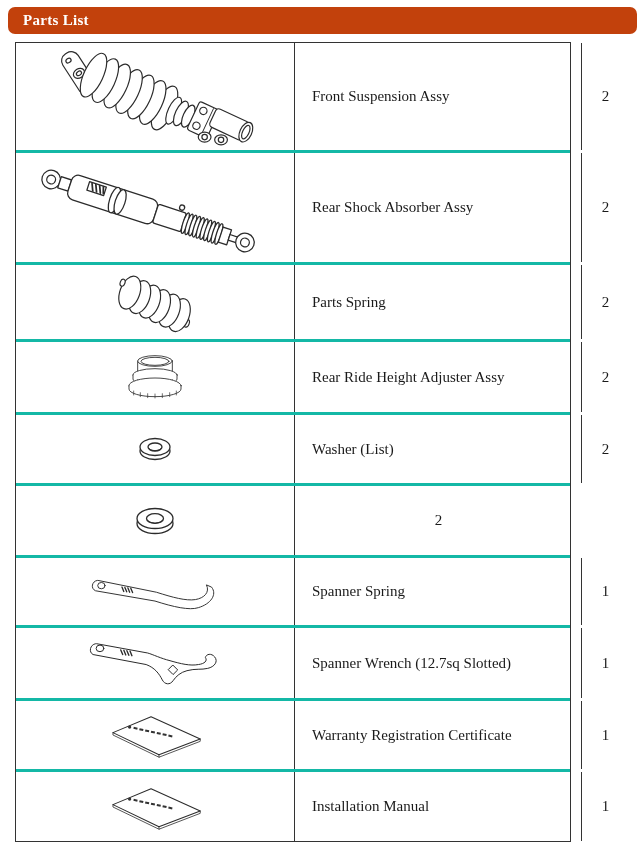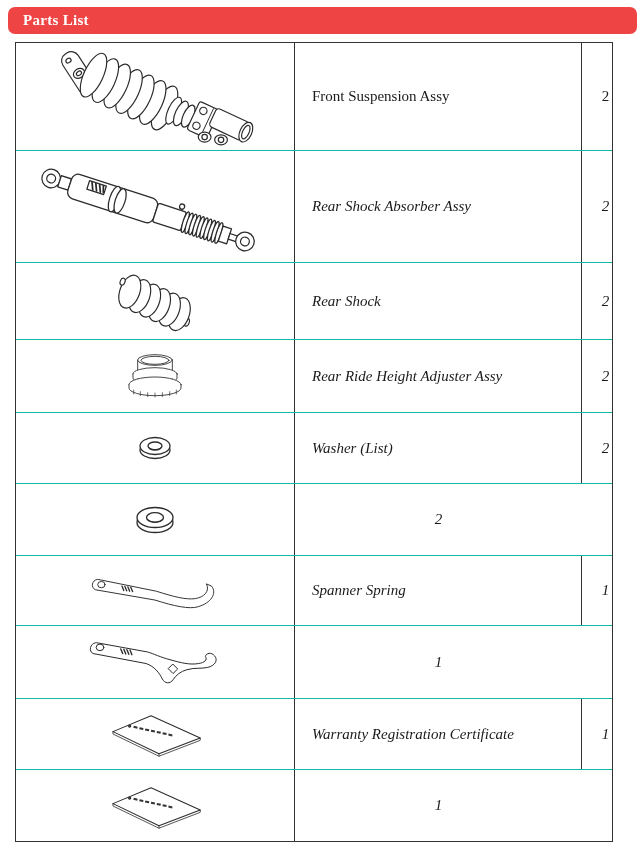--- a/index.html
+++ b/index.html
@@ -3,34 +3,34 @@
 <meta charset="utf-8">
 <style>
   html,body{margin:0;padding:0;}
   body{
     width:640px;height:849px;background:#ffffff;overflow:hidden;
     font-family:"Liberation Serif","DejaVu Serif",serif;
     color:#1a1a1a;
   }
   .header-bar{
     margin:7px 3px 0 8px;height:27px;border-radius:7px;
-    background:#ef4444;color:#ffffff;
+    background:#c2410c;color:#ffffff;
     display:flex;align-items:center;
     padding-left:15px;box-sizing:border-box;
     font-size:15px;font-weight:bold;letter-spacing:.3px;
   }
   .parts-table{
-    margin:8px 10px 0 15px;width:598px;box-sizing:border-box;
+    margin:8px 10px 0 15px;width:556px;box-sizing:border-box;
     border:1px solid #333;
   }
   .prow{
     display:grid;grid-template-columns:279px 287px 47px;
     box-sizing:border-box;
   }
-  .prow + .prow{border-top:1px solid #14b8a6;font-style:italic;}
+  .prow + .prow{border-top:3px solid #14b8a6;}
   .cell{box-sizing:border-box;display:flex;align-items:center;}
   .cell-ill{justify-content:center;border-right:1px solid #333;}
   .cell-name{padding-left:17px;border-right:1px solid #333;font-size:15px;}
   .cell-qty{justify-content:center;font-size:15px;}
   svg{display:block;}
   .ln{fill:none;stroke:#2b2b2b;stroke-width:1.3;stroke-linecap:round;stroke-linejoin:round;}
   .fw{fill:#ffffff;stroke:#2b2b2b;stroke-width:1.3;stroke-linecap:round;stroke-linejoin:round;}
 </style>
 </head>
 <body>
@@ -123,21 +123,21 @@
         <ellipse class="fw" transform="rotate(20 85 58)" cx="85" cy="58" rx="3" ry="4.5"></ellipse>
         <ellipse class="fw" transform="rotate(20 77 49)" cx="77" cy="49" rx="11" ry="19"></ellipse>
         <ellipse class="fw" transform="rotate(20 66 44)" cx="66" cy="44" rx="11" ry="19"></ellipse>
         <ellipse class="fw" transform="rotate(20 55 39)" cx="55" cy="39" rx="11" ry="19"></ellipse>
         <ellipse class="fw" transform="rotate(20 44 34)" cx="44" cy="34" rx="11" ry="19"></ellipse>
         <ellipse class="fw" transform="rotate(20 33 29)" cx="33" cy="29" rx="11" ry="19"></ellipse>
         <ellipse class="fw" transform="rotate(20 22 24)" cx="22" cy="24" rx="11" ry="19"></ellipse>
         <ellipse class="fw" transform="rotate(20 14 13)" cx="14" cy="13" rx="2.6" ry="4"></ellipse>
       </svg>
     </div>
-    <div class="cell cell-name">Rear Shock</div>
+    <div class="cell cell-name">Parts Spring</div>
     <div class="cell cell-qty">2</div>
   </div>
 
   <div class="prow" style="height:73px">
     <div class="cell cell-ill">
       <svg width="80" height="52" viewBox="0 0 120 78">
         <path class="ln" d="M34,15 L34,34 M86,15 L86,34"></path>
         <ellipse class="fw" cx="60" cy="15" rx="26" ry="8"></ellipse>
         <ellipse class="ln" cx="60" cy="15.5" rx="21" ry="6"></ellipse>
         <ellipse class="fw" cx="60" cy="36" rx="33" ry="9.5"></ellipse>
@@ -191,20 +191,21 @@
 
   <div class="prow" style="height:73px">
     <div class="cell cell-ill">
       <svg width="150" height="54" viewBox="0 0 195 70">
         <path class="fw" d="M20,10 C13,11 11,21 17,24 L86,37 C97,41 103,49 107,57 C110,63 117,64 121,58 C125,52 131,47 139,45 C150,42 158,44 166,42 C175,40 180,33 175,27 C171,22 164,23 163,28 C166,32 162,36 154,37 C143,39 131,36 117,32 C105,29 95,24 88,22 L22,10 Z"></path>
         <path class="fw" d="M121,38 l6,6 l-6,6 l-6,-6 Z"></path>
         <ellipse class="ln" cx="26" cy="16" rx="5" ry="4.3"></ellipse>
         <path class="ln" d="M53,18 l2.5,6 M57,18.5 l2.5,6 M61,19 l2.5,6 M65,19.5 l2.5,6" style="stroke-width:1.8"></path>
       </svg>
     </div>
+    <div class="cell cell-name">Spanner Wrench (12.7sq Slotted)</div>
     <div class="cell cell-qty">1</div>
   </div>
 
   <div class="prow" style="height:71px">
     <div class="cell cell-ill">
       <svg width="104" height="46" viewBox="0 0 130 58">
         <path class="fw" d="M12,26 L60,6 L122,34 L70,54 Z"></path>
         <path class="ln" d="M122,34 l0,3 L70,57 l0,-3 M70,57 L12,29 l0,-3" style="stroke-width:1"></path>
         <circle cx="33" cy="19" r="2.1" fill="#333" stroke="none"></circle>
         <path d="M38,20 L88,31" stroke="#333" stroke-width="2.6" stroke-dasharray="5,2.5" fill="none"></path>
@@ -216,16 +217,17 @@
 
   <div class="prow" style="height:72px">
     <div class="cell cell-ill">
       <svg width="104" height="46" viewBox="0 0 130 58">
         <path class="fw" d="M12,26 L60,6 L122,34 L70,54 Z"></path>
         <path class="ln" d="M122,34 l0,3 L70,57 l0,-3 M70,57 L12,29 l0,-3" style="stroke-width:1"></path>
         <circle cx="33" cy="19" r="2.1" fill="#333" stroke="none"></circle>
         <path d="M38,20 L88,31" stroke="#333" stroke-width="2.6" stroke-dasharray="5,2.5" fill="none"></path>
       </svg>
     </div>
+    <div class="cell cell-name">Installation Manual</div>
     <div class="cell cell-qty">1</div>
   </div>
 
 </div>
 
 </body></html>

